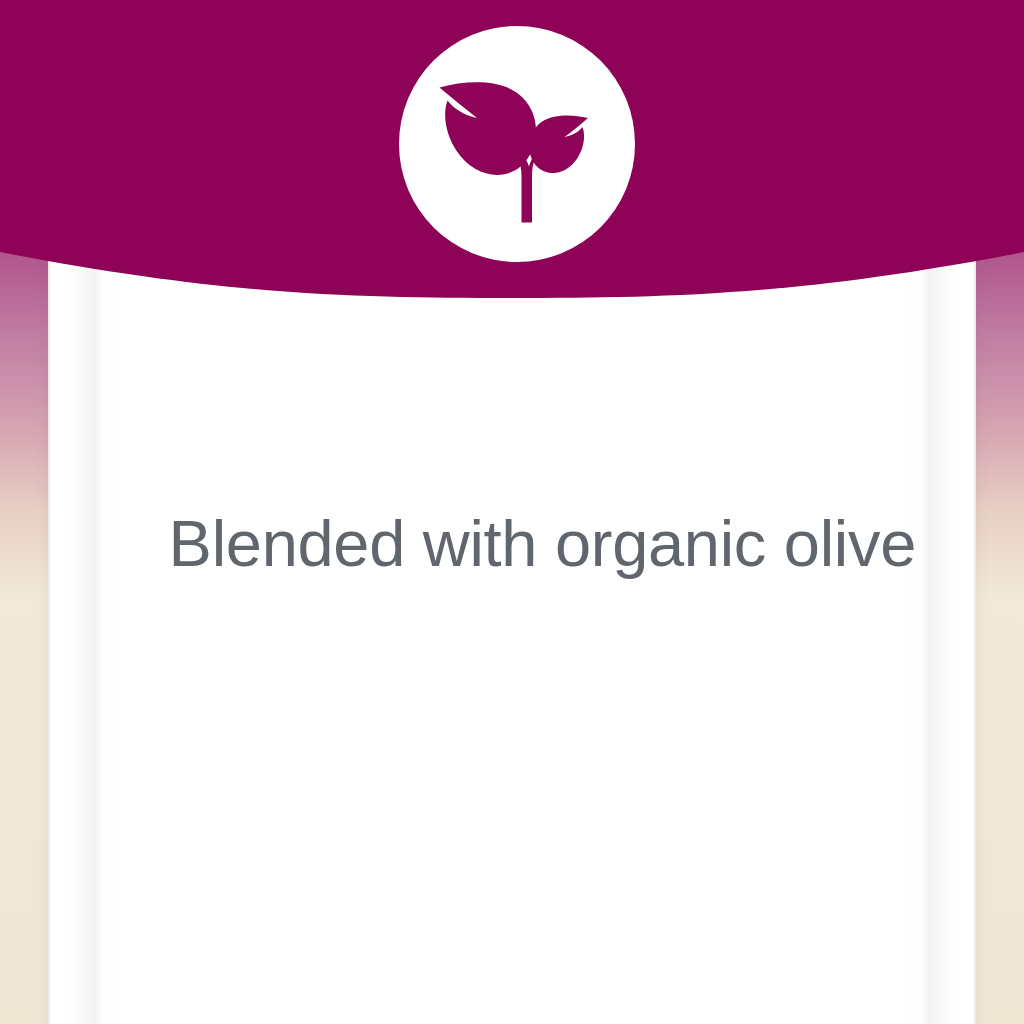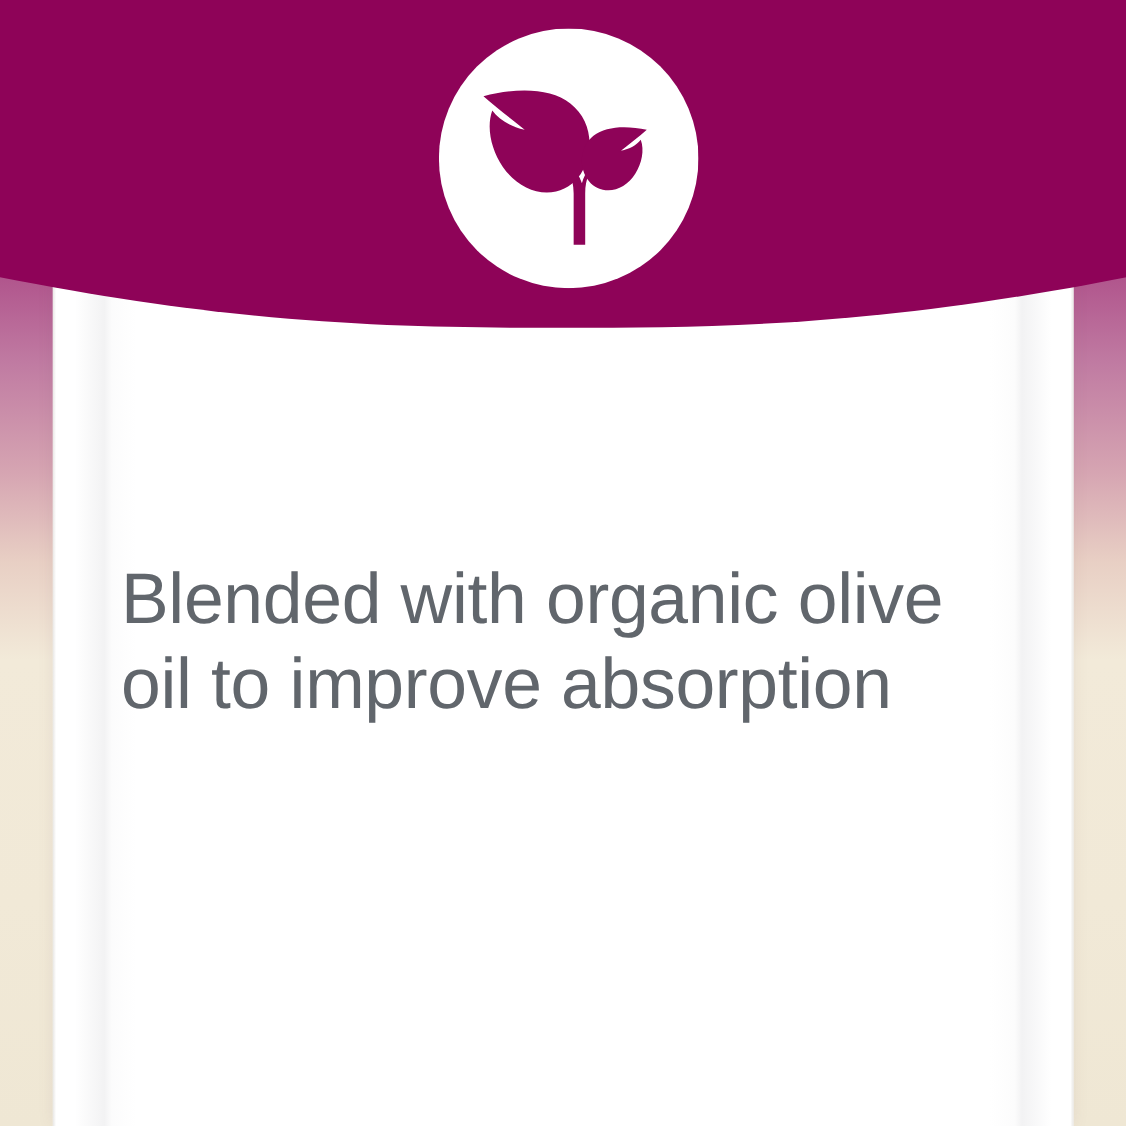--- a/index.html
+++ b/index.html
@@ -103,21 +103,21 @@
     height: 236px;
   }
   .logo-badge svg { display: block; width: 236px; height: 236px; }
 
   
   .headline {
     position: absolute;
     left: 110px;
     top: 505px;
     width: 806px;
-    text-align: left;
+    text-align: right;
     color: #61666c;
     font-size: 65px;
     line-height: 78px;
     font-weight: 400;
     letter-spacing: -0.3px;
     font-family: "Liberation Sans", "DejaVu Sans", sans-serif;
   }
   .headline .ln { display: block; white-space: nowrap; }
 </style>
 </head>
@@ -168,16 +168,15 @@
                  C160.0,149.0 171.5,143.0 178.5,132.0
                  C184.5,122.5 187.0,110.5 183.5,101.0
                  C179.5,106.0 173.5,109.5 165.5,111.0
                  C173.0,105.5 181.5,98.5 189.0,92.0 Z"></path>
       </g>
     </svg>
   </div>
 
   <div class="headline">
     <span class="ln">Blended with organic olive</span>
-    <span class="ln">oil to improve absorption</span>
   </div>
 
 </div>
 
 </body></html>

